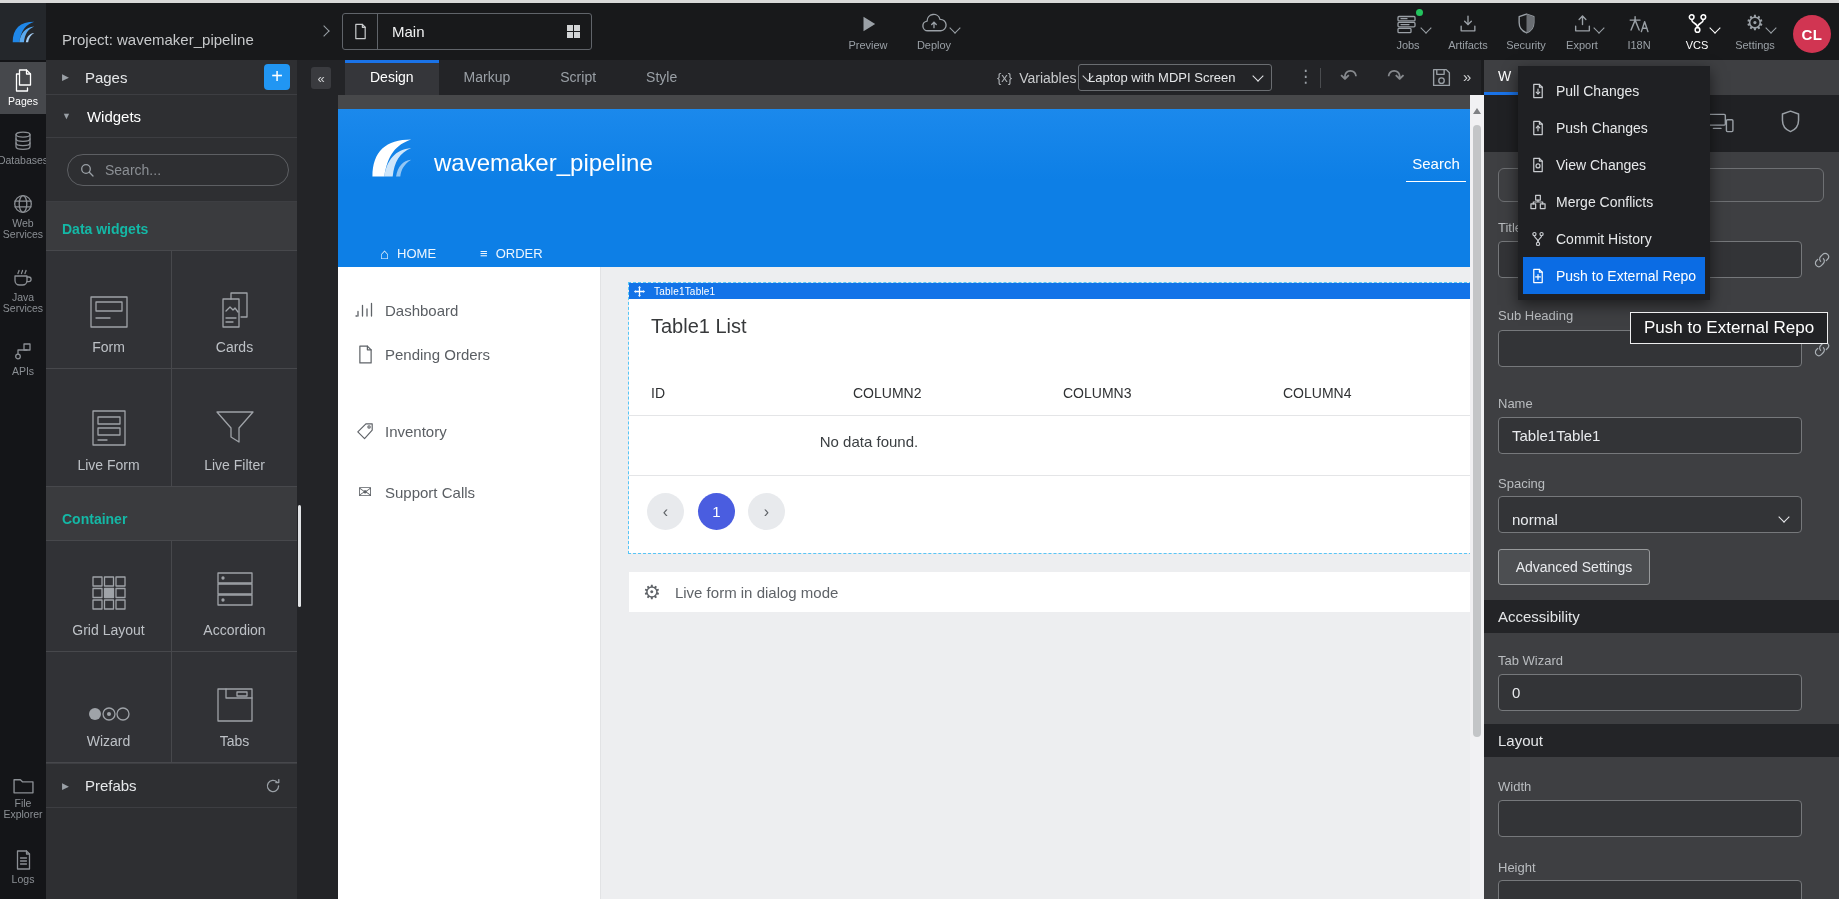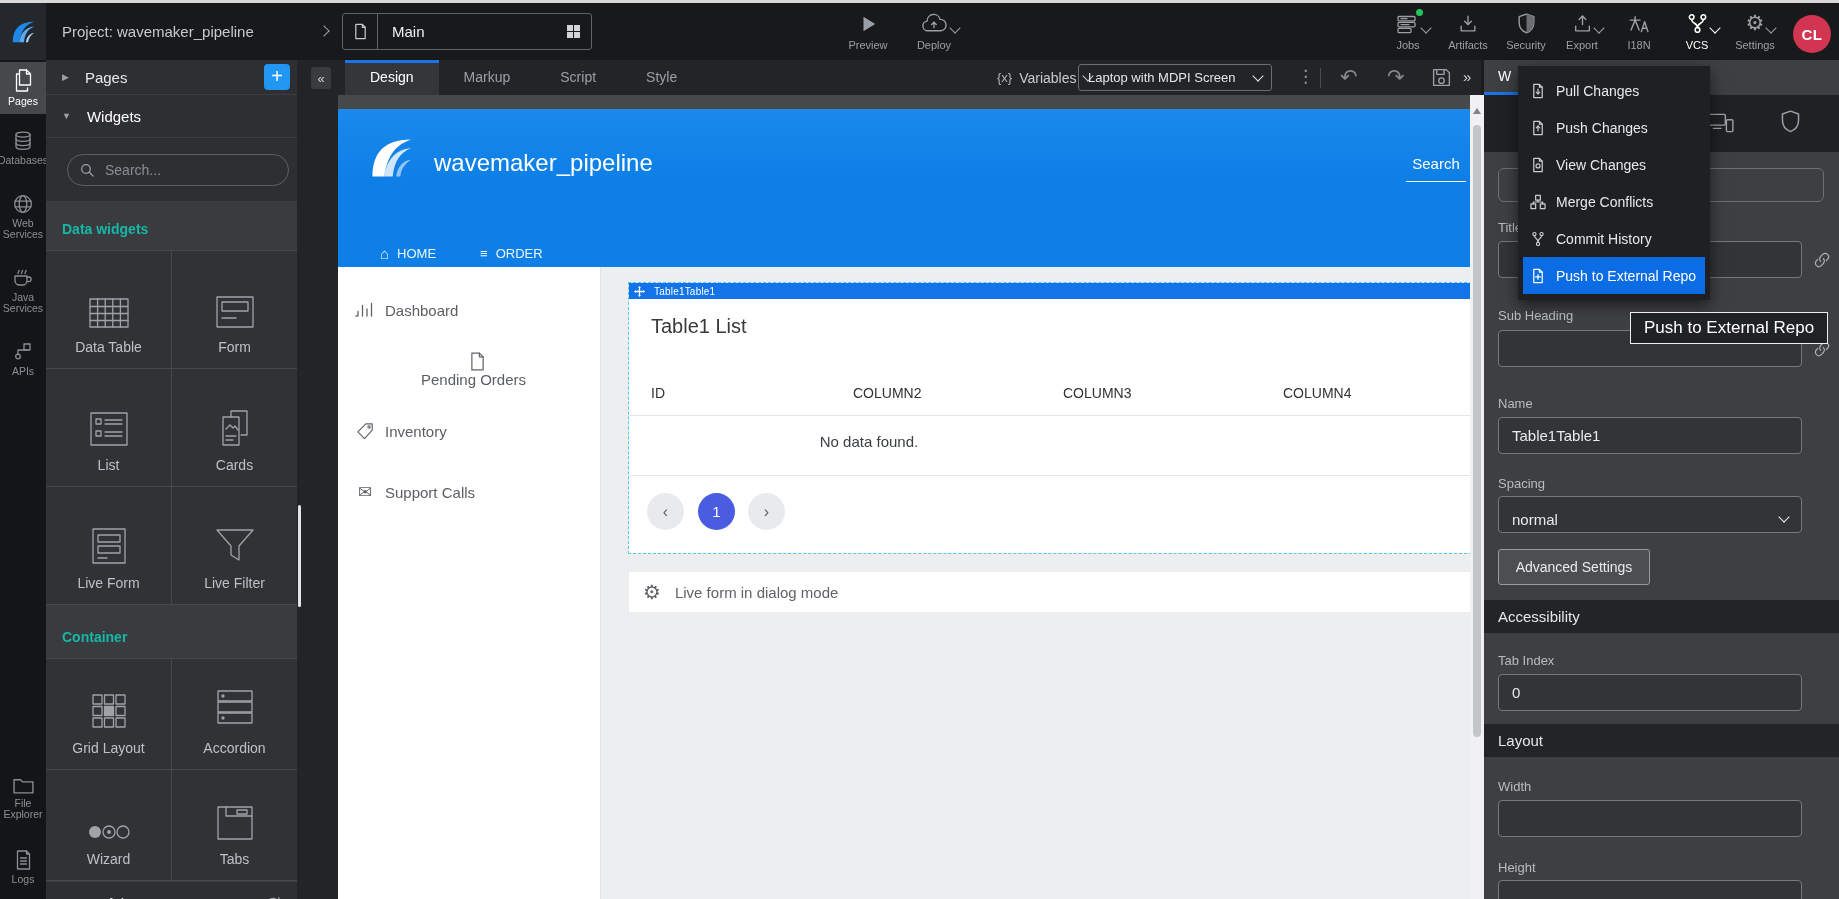--- a/index.html
+++ b/index.html
@@ -7,21 +7,21 @@
   .abs{position:absolute;}
   svg.ic{display:block;fill:none;stroke:currentColor;stroke-width:1.3;stroke-linecap:round;stroke-linejoin:round;}
   svg.fic{display:block;fill:currentColor;stroke:none;}
   .chev{display:inline-block;width:7px;height:7px;border-right:1.6px solid currentColor;border-bottom:1.6px solid currentColor;transform:rotate(45deg);}
   .chev.r{transform:rotate(-45deg);}
 
   
   #topline{left:0;top:0;width:1839px;height:3px;background:#d9d9d9;}
   #topbar{left:0;top:3px;width:1839px;height:57px;background:#18191b;}
   #logo-tile{left:0;top:0;width:46px;height:57px;background:#24272b;display:flex;align-items:center;justify-content:center;}
-  #project-label{left:62px;top:0;height:43px;line-height:57px;color:#c7c9cb;font-size:15px;}
+  #project-label{left:62px;top:8px;height:43px;line-height:57px;color:#c7c9cb;font-size:15px;}
   #proj-chev{left:320px;top:24px;color:#9aa0a6;}
   #main-tab{left:342px;top:10px;width:250px;height:37px;border:1px solid #60646a;border-radius:3px;display:flex;align-items:center;box-sizing:border-box;}
   #main-tab .filebox{width:34px;height:100%;border-right:1px solid #60646a;display:flex;align-items:center;justify-content:center;color:#c7c9cb;}
   #main-tab .lbl{margin-left:14px;font-size:15px;color:#f0f1f2;}
   #main-tab .grid4{margin-left:auto;margin-right:11px;color:#d2d4d6;}
   .tb-item{position:absolute;top:9px;height:46px;display:flex;flex-direction:column;align-items:center;gap:5px;color:#9aa0a6;font-size:11px;}
   .tb-item .iwrap{height:22px;display:flex;align-items:flex-end;position:relative;}
   .tb-item.white{color:#fff;}
   .tb-chev{position:absolute;right:-11px;bottom:2px;}
   #jobs-dot{position:absolute;top:-3px;right:-4px;width:7px;height:7px;border-radius:50%;background:#23c45e;}
@@ -366,44 +366,26 @@
             <circle cx="6" cy="6" r="4.3"></circle>
             <path d="M9.3 9.3L13 13"></path>
           </svg>
         <input type="text" placeholder="Search..." style="">
       </div>
     </div>
     <div id="widgets-area">
       <div class="grp-h">Data widgets</div>
       <div class="tilegrid">
         <div class="tile" style="height:104px;">
-          <svg class="ic" width="40" height="30" viewBox="0 0 40 30" stroke-width="1.6">
-              <rect x="1" y="1" width="38" height="28"></rect>
-              <path d="M1 8.5h38M1 15.5h38M1 22.5h38"></path>
-              <path d="M8.6 1v28M16.2 1v28M23.8 1v28M31.4 1v28"></path>
-            </svg>
-          <span class="tl">Data Table</span>
-        </div>
-        <div class="tile" style="height:104px;">
           <svg class="ic" width="38" height="32" viewBox="0 0 38 32" stroke-width="2">
               <rect x="1" y="1" width="36" height="30"></rect>
               <rect x="6" y="6" width="26" height="9"></rect>
               <path d="M6 22h14"></path>
             </svg>
           <span class="tl">Form</span>
-        </div>
-        <div class="tile" style="height:104px;">
-          <svg class="ic" width="38" height="34" viewBox="0 0 38 34" stroke-width="2">
-              <rect x="1" y="1" width="36" height="32"></rect>
-              <rect x="6" y="7" width="5" height="5"></rect>
-              <path d="M15 8h17M15 12h17"></path>
-              <rect x="6" y="19" width="5" height="5"></rect>
-              <path d="M15 20h17M15 24h17"></path>
-            </svg>
-          <span class="tl">List</span>
         </div>
         <div class="tile" style="height:104px;">
           <svg class="ic" width="36" height="36" viewBox="0 0 36 36" stroke-width="1.8">
               <path d="M14 7V1h16v24h-6"></path>
               <rect x="6" y="7" width="16" height="28"></rect>
               <path d="M9 19l4-4 3 3 2-2 3 4"></path>
               <path d="M9 26h10M9 30h7"></path>
             </svg>
           <span class="tl">Cards</span>
         </div>
@@ -512,21 +494,21 @@
       <div id="menu-card" class="abs">
         <div class="m-item" style="top:30px;">
           <span class="mi">
               <svg class="ic" width="20" height="16" viewBox="0 0 20 16" stroke-width="1.7">
                 <path d="M3 14V9.5M7.5 14V3.5M12 14V7M16.5 14V1.5"></path>
                 <path d="M1 14h1"></path>
               </svg>
             </span>
           <span class="ml">Dashboard</span>
         </div>
-        <div class="m-item" style="top:85px;flex-direction:column;">
+        <div class="m-item" style="top:74px;">
           <span class="mi">
               <svg class="ic" width="15" height="19" viewBox="0 0 16 20" stroke-width="1.5">
                 <path d="M2 1h8l4 4v14H2z"></path>
                 <path d="M10 1v4h4"></path>
               </svg>
             </span>
           <span class="ml">Pending Orders</span>
         </div>
         <div class="m-item" style="top:151px;">
           <span class="mi">
@@ -617,21 +599,21 @@
 
     <div class="fld-l" style="top:416px;">Spacing</div>
     <div class="fld-i" id="spacing-dd" style="top:436px;">
       <span style="padding-top:9px;">normal</span>
       <i class="chev" style="margin-top:5px;"></i>
     </div>
 
     <div id="adv-btn" class="abs">Advanced Settings</div>
 
     <div class="sec-band" style="top:540px;">Accessibility</div>
-    <div class="fld-l" style="top:593px;">Tab Index</div>
+    <div class="fld-l" style="top:593px;">Tab Wizard</div>
     <input class="fld-i" style="top: 614px;" value="0">
 
     <div class="sec-band" style="top:664px;">Layout</div>
     <div class="fld-l" style="top:719px;">Width</div>
     <input class="fld-i" style="top: 740px;" value="">
     <div class="fld-l" style="top:800px;">Height</div>
     <input class="fld-i" style="top: 820px;" value="">
   </div>
 
   <div id="vcs-menu" class="abs">

